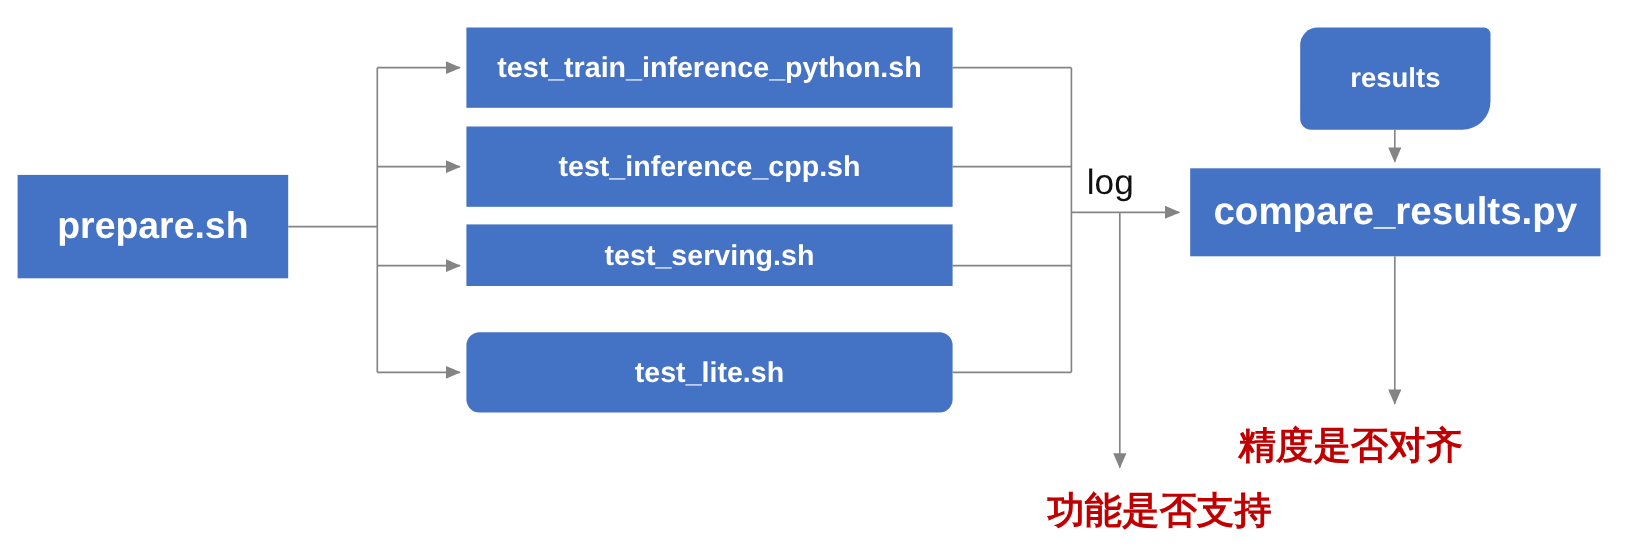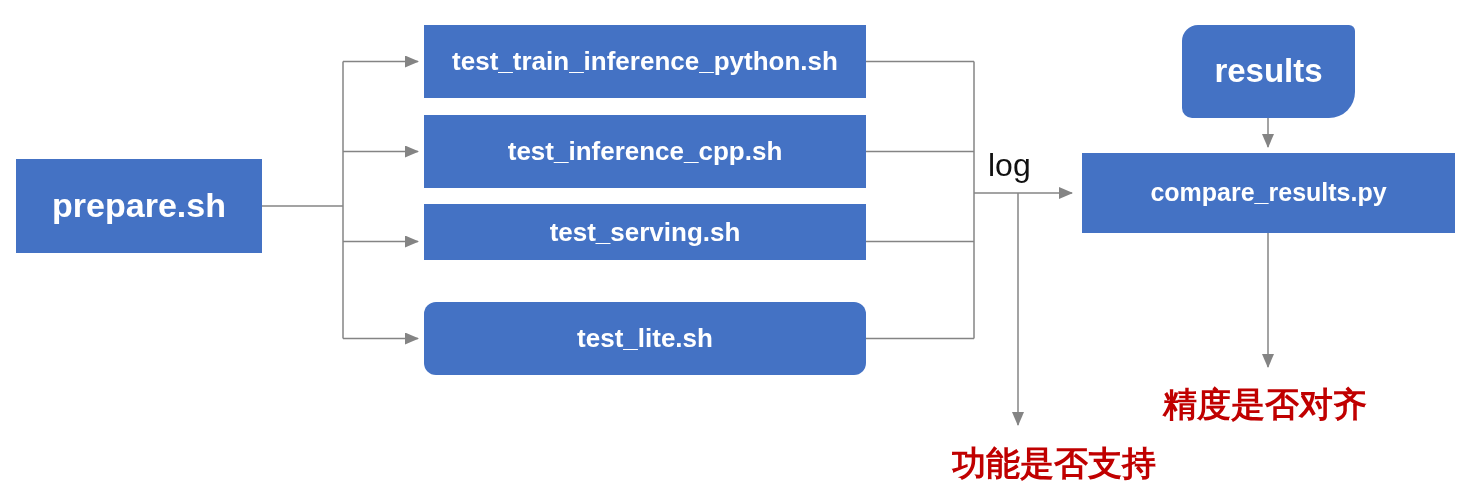--- a/index.html
+++ b/index.html
@@ -34,38 +34,38 @@
     text-align: center;
     font-weight: bold;
     line-height: 1.1;
   }
   .node-prepare   { left: 16px;   top: 159px; width: 246px; height: 94px; font-size: 34px; }
   .node-test      { left: 424px;  width: 442px; height: 73px; font-size: 26px; }
   .node-test-1    { top: 25px;  }
   .node-test-2    { top: 115px; justify-content: center; }
   .node-test-3    { top: 204px; height: 56px; align-items: center; }
   .node-test-4    { top: 302px; border-radius: 12px; }
-  .node-results   { left: 1182px; top: 25px;  width: 173px; height: 93px; font-size: 33px;
+  .node-results   { left: 1182px; top: 25px;  width: 173px; height: 93px; font-size: 25px;
                     border-radius: 16px 6px 26px 10px; }
-  .node-compare   { left: 1082px; top: 153px; width: 373px; height: 80px; font-size: 25px; }
+  .node-compare   { left: 1082px; top: 153px; width: 373px; height: 80px; font-size: 35px; }
   .edge-label {
     position: absolute;
     left: 988px; top: 147px;
     font-size: 32px;
     color: var(--label);
   }
   .annotation {
     position: absolute;
     color: var(--annotation);
     font-weight: bold;
     font-size: 34px;
     white-space: nowrap;
   }
   .annotation-function { left: 916px;  top: 441px; margin-left: 36px; }
-  .annotation-accuracy { left: 1163px; top: 382px; }
+  .annotation-accuracy { left: 1126px; top: 382px; }
 </style>
 </head>
 <body>
 
 <div class="canvas">
 
   <svg class="edges" viewBox="0 0 1478 498" fill="none" stroke="#848484" stroke-width="1.5">
     <defs>
       <marker id="arrow" markerUnits="userSpaceOnUse" markerWidth="14" markerHeight="12" refX="13" refY="6" orient="auto">
         <path d="M0,0 L14,6 L0,12 z" fill="#848484" stroke="none"></path>

